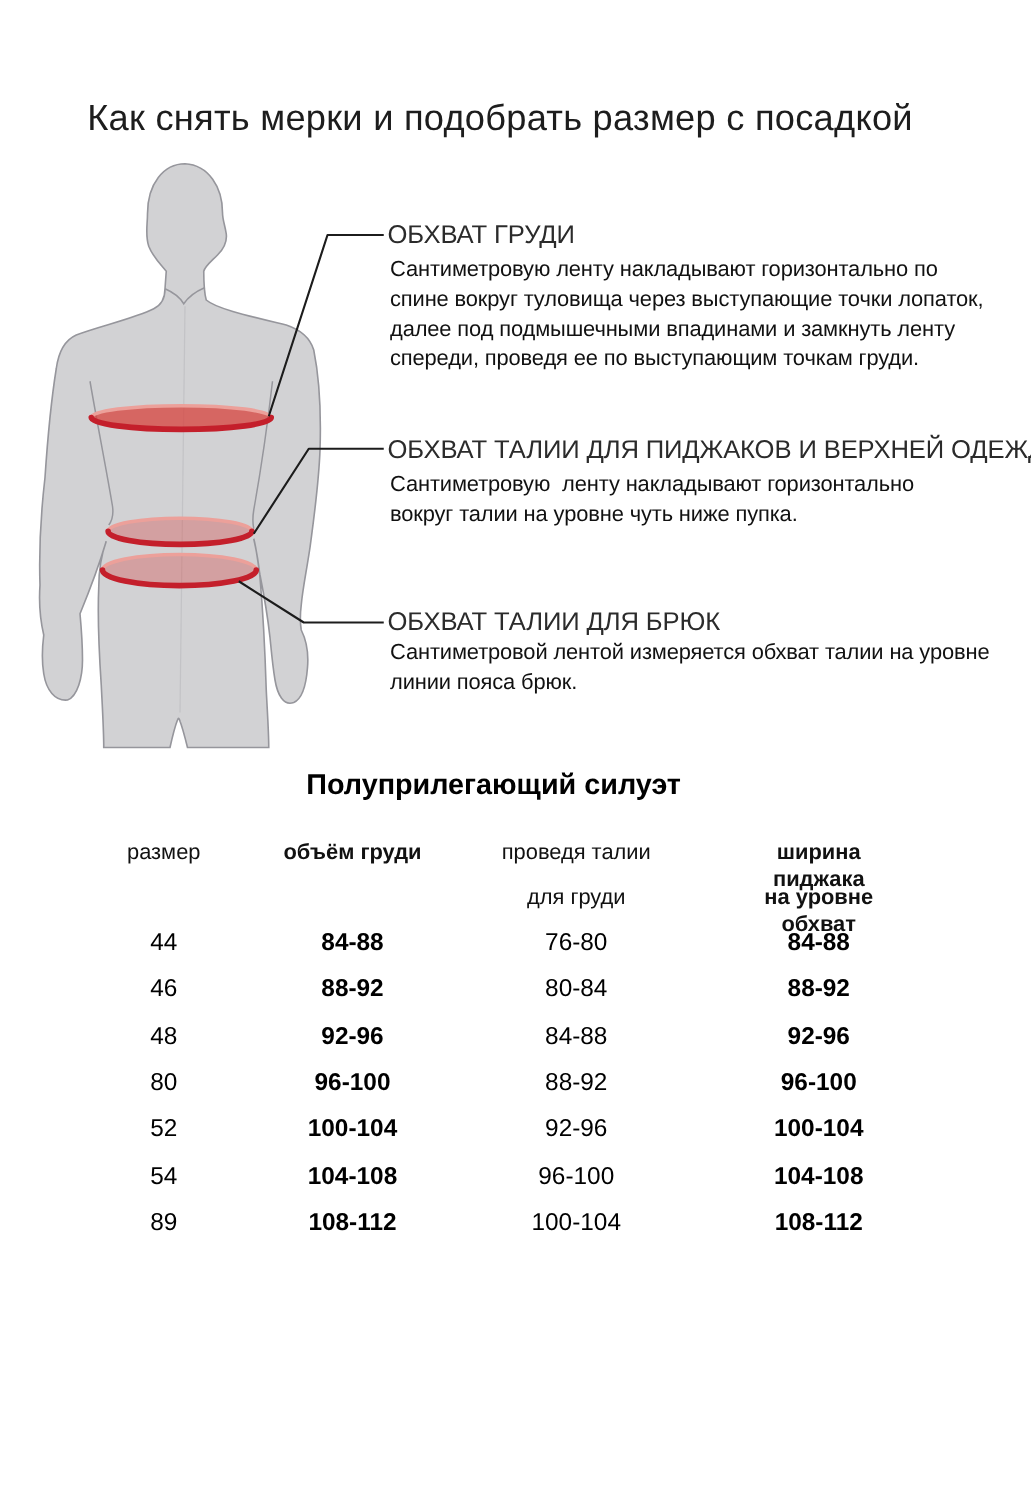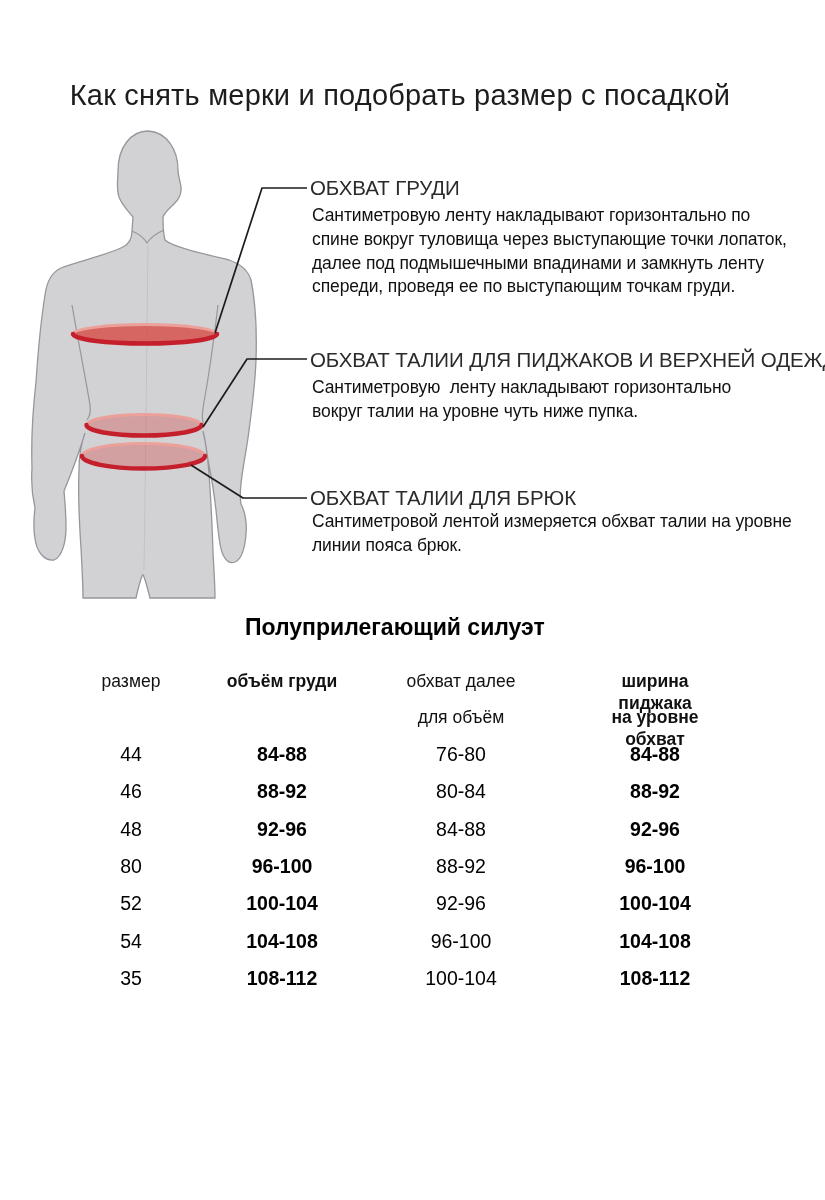--- a/index.html
+++ b/index.html
@@ -126,27 +126,27 @@
 
   <div class="abs m-heading" id="m-heading-3">ОБХВАТ ТАЛИИ ДЛЯ БРЮК</div>
   <div class="abs m-desc" id="m-desc-3">Сантиметровой лентой измеряется обхват талии на уровне
 линии пояса брюк.</div>
 
   <div class="abs" id="table-title">Полуприлегающий силуэт</div>
 
   <div class="abs trow thead" id="thead-1">
     <span class="c1">размер</span>
     <span class="c2">объём груди</span>
-    <span class="c3">обхват далее</span>
+    <span class="c3">проведя талии</span>
     <span class="c4">ширина пиджака</span>
   </div>
   <div class="abs trow thead" id="thead-2">
     <span class="c1"></span>
     <span class="c2"></span>
-    <span class="c3">для объём</span>
+    <span class="c3">для груди</span>
     <span class="c4">на уровне обхват</span>
   </div>
 
   <div class="abs trow tdata" id="row-0">
     <span class="c1">44</span>
     <span class="c2">84-88</span>
     <span class="c3">76-80</span>
     <span class="c4">84-88</span>
   </div>
   <div class="abs trow tdata" id="row-1">
@@ -173,19 +173,19 @@
     <span class="c3">92-96</span>
     <span class="c4">100-104</span>
   </div>
   <div class="abs trow tdata" id="row-5">
     <span class="c1">54</span>
     <span class="c2">104-108</span>
     <span class="c3">96-100</span>
     <span class="c4">104-108</span>
   </div>
   <div class="abs trow tdata" id="row-6">
-    <span class="c1">35</span>
+    <span class="c1">89</span>
     <span class="c2">108-112</span>
     <span class="c3">100-104</span>
     <span class="c4">108-112</span>
   </div>
 
 </div>
 
 </body></html>

